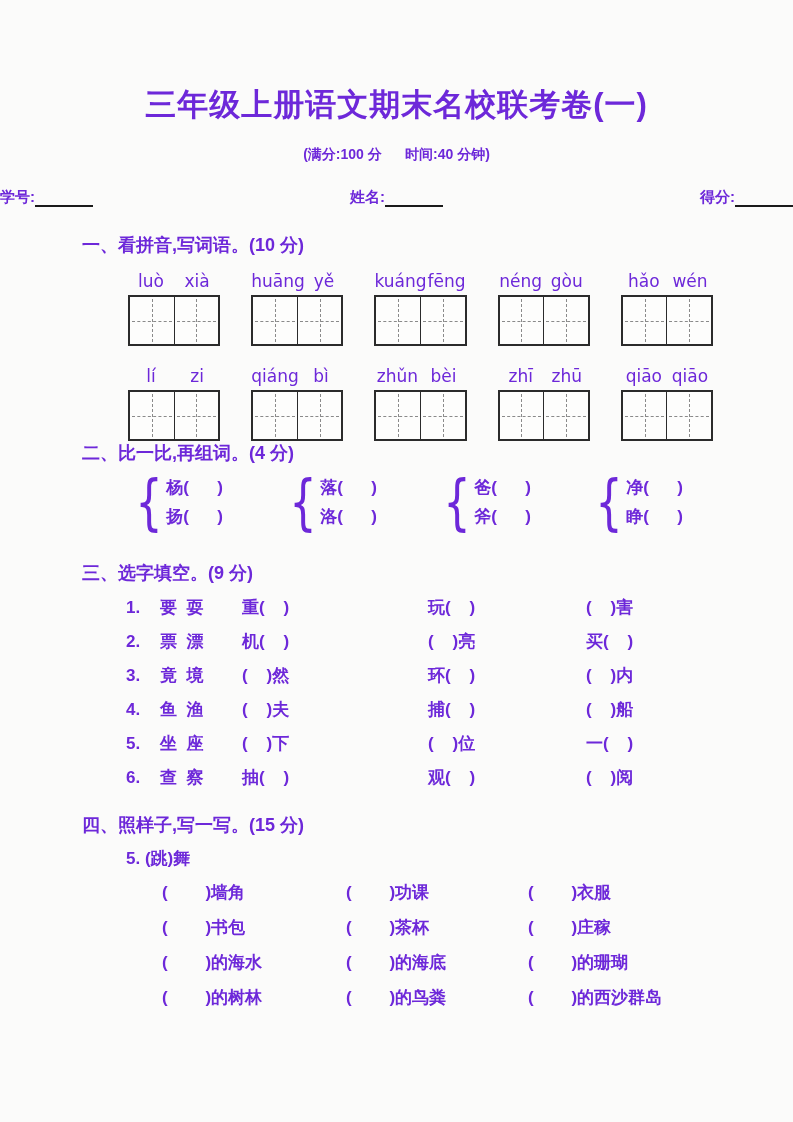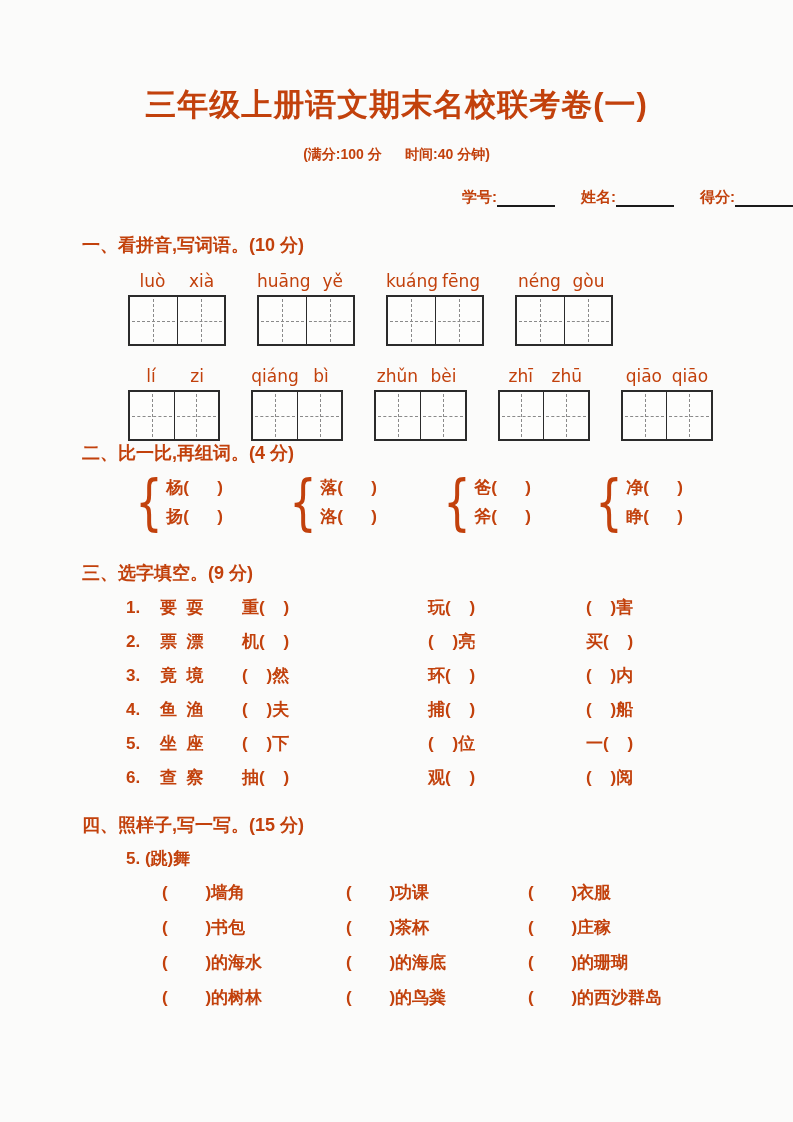--- a/index.html
+++ b/index.html
@@ -1,21 +1,21 @@
 <!DOCTYPE html>
 <html><head>
 <meta charset="utf-8">
 <style>
   * { margin:0; padding:0; box-sizing:border-box; }
   html,body { background:#e8e8e8; }
   .page {
     width:793px; height:1122px;
     background:#fbfbfa;
     font-family:"Liberation Sans", sans-serif;
-    color:#c2410c;
+    color:#6d28d9;
     overflow:hidden;
     position:relative;
     margin:0 auto;
   }
   .content { padding:0 80px; }
 
   .title {
     margin-top:84px;
     text-align:center;
     font-size:31px;
@@ -25,21 +25,21 @@
   .subtitle {
     margin-top:20px;
     text-align:center;
     font-size:14px;
     font-weight:700;
     white-space:pre;
   }
   .fields {
     margin-top:24px;
     display:flex;
-    justify-content:flex-end;
+    justify-content:space-between;
     align-items:flex-end;
     gap:26px;
     font-size:15px;
     font-weight:700;
   }
   .field { display:flex; align-items:flex-end; }
   .blank-line {
     display:inline-block;
     width:58px; height:16px;
     border-bottom:2px solid #1a1a1a;
@@ -200,20 +200,30 @@
       <div class="pgroup">
         <div class="plabel">
           <span>néng</span>
           <span>gòu</span>
         </div>
         <div class="tzbox">
           <div class="cell"></div>
           <div class="cell"></div>
         </div>
       </div>
+      <div class="pgroup">
+        <div class="plabel">
+          <span>hǎo</span>
+          <span>wén</span>
+        </div>
+        <div class="tzbox">
+          <div class="cell"></div>
+          <div class="cell"></div>
+        </div>
+      </div>
     </div>
 
     <div class="pinyin-row" style="margin-top:20px;">
       <div class="pgroup">
         <div class="plabel">
           <span>lí</span>
           <span>zi</span>
         </div>
         <div class="tzbox">
           <div class="cell"></div>

